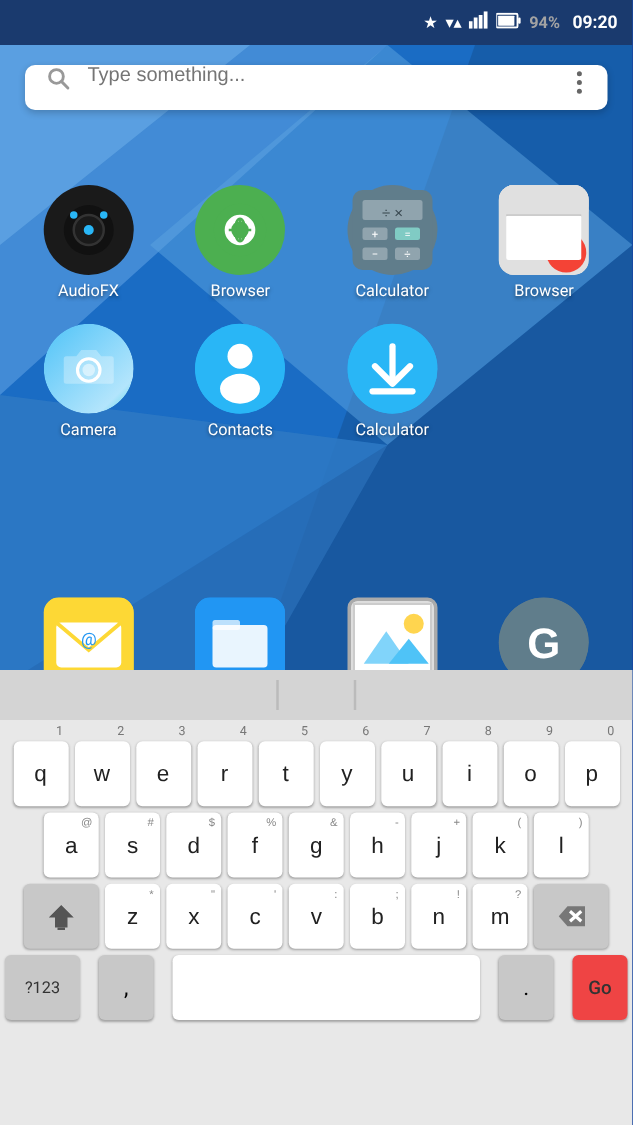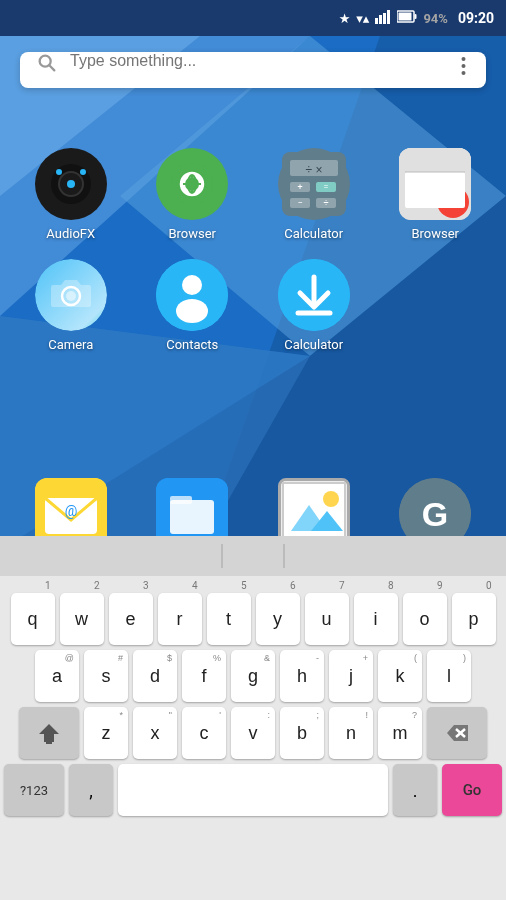--- a/index.html
+++ b/index.html
@@ -262,23 +262,23 @@
 
     .key-space {
       background: white;
       height: 52px;
       flex: 1;
       border-radius: 5px;
       box-shadow: 0 1px 2px rgba(0,0,0,0.3);
     }
 
     .key-go {
-      background: #ec4899;
+      background: #ef4444;
       height: 52px;
-      width: 60px;
+      width: 44px;
       border-radius: 5px;
       display: flex;
       align-items: center;
       justify-content: center;
       font-size: 15px;
       color: #333;
       font-weight: 500;
       box-shadow: 0 1px 2px rgba(0,0,0,0.3);
       cursor: pointer;
     }
@@ -675,21 +675,21 @@
       </button>
       <div class="key-action key-delete">
         <svg width="24" height="18" viewBox="0 0 24 18">
           <path d="M9 1 L23 1 L23 17 L9 17 L2 9 Z" fill="#777"></path>
           <line x1="11" y1="5" x2="20" y2="13" stroke="white" stroke-width="2.5"></line>
           <line x1="20" y1="5" x2="11" y2="13" stroke="white" stroke-width="2.5"></line>
         </svg>
       </div>
     </div>
 
-    <div class="key-row" style="gap:5px; padding: 0 0 6px;">
+    <div class="key-row" style="gap:15px; padding: 0 0 6px;">
       <div class="key-bottom-action" style="width:60px; font-size:13px;">?123</div>
       <div class="key-comma">,</div>
       <div class="key-space"></div>
       <div class="key-period">.</div>
       <div class="key-go">Go</div>
     </div>
 
   </div>
 </div>
 

